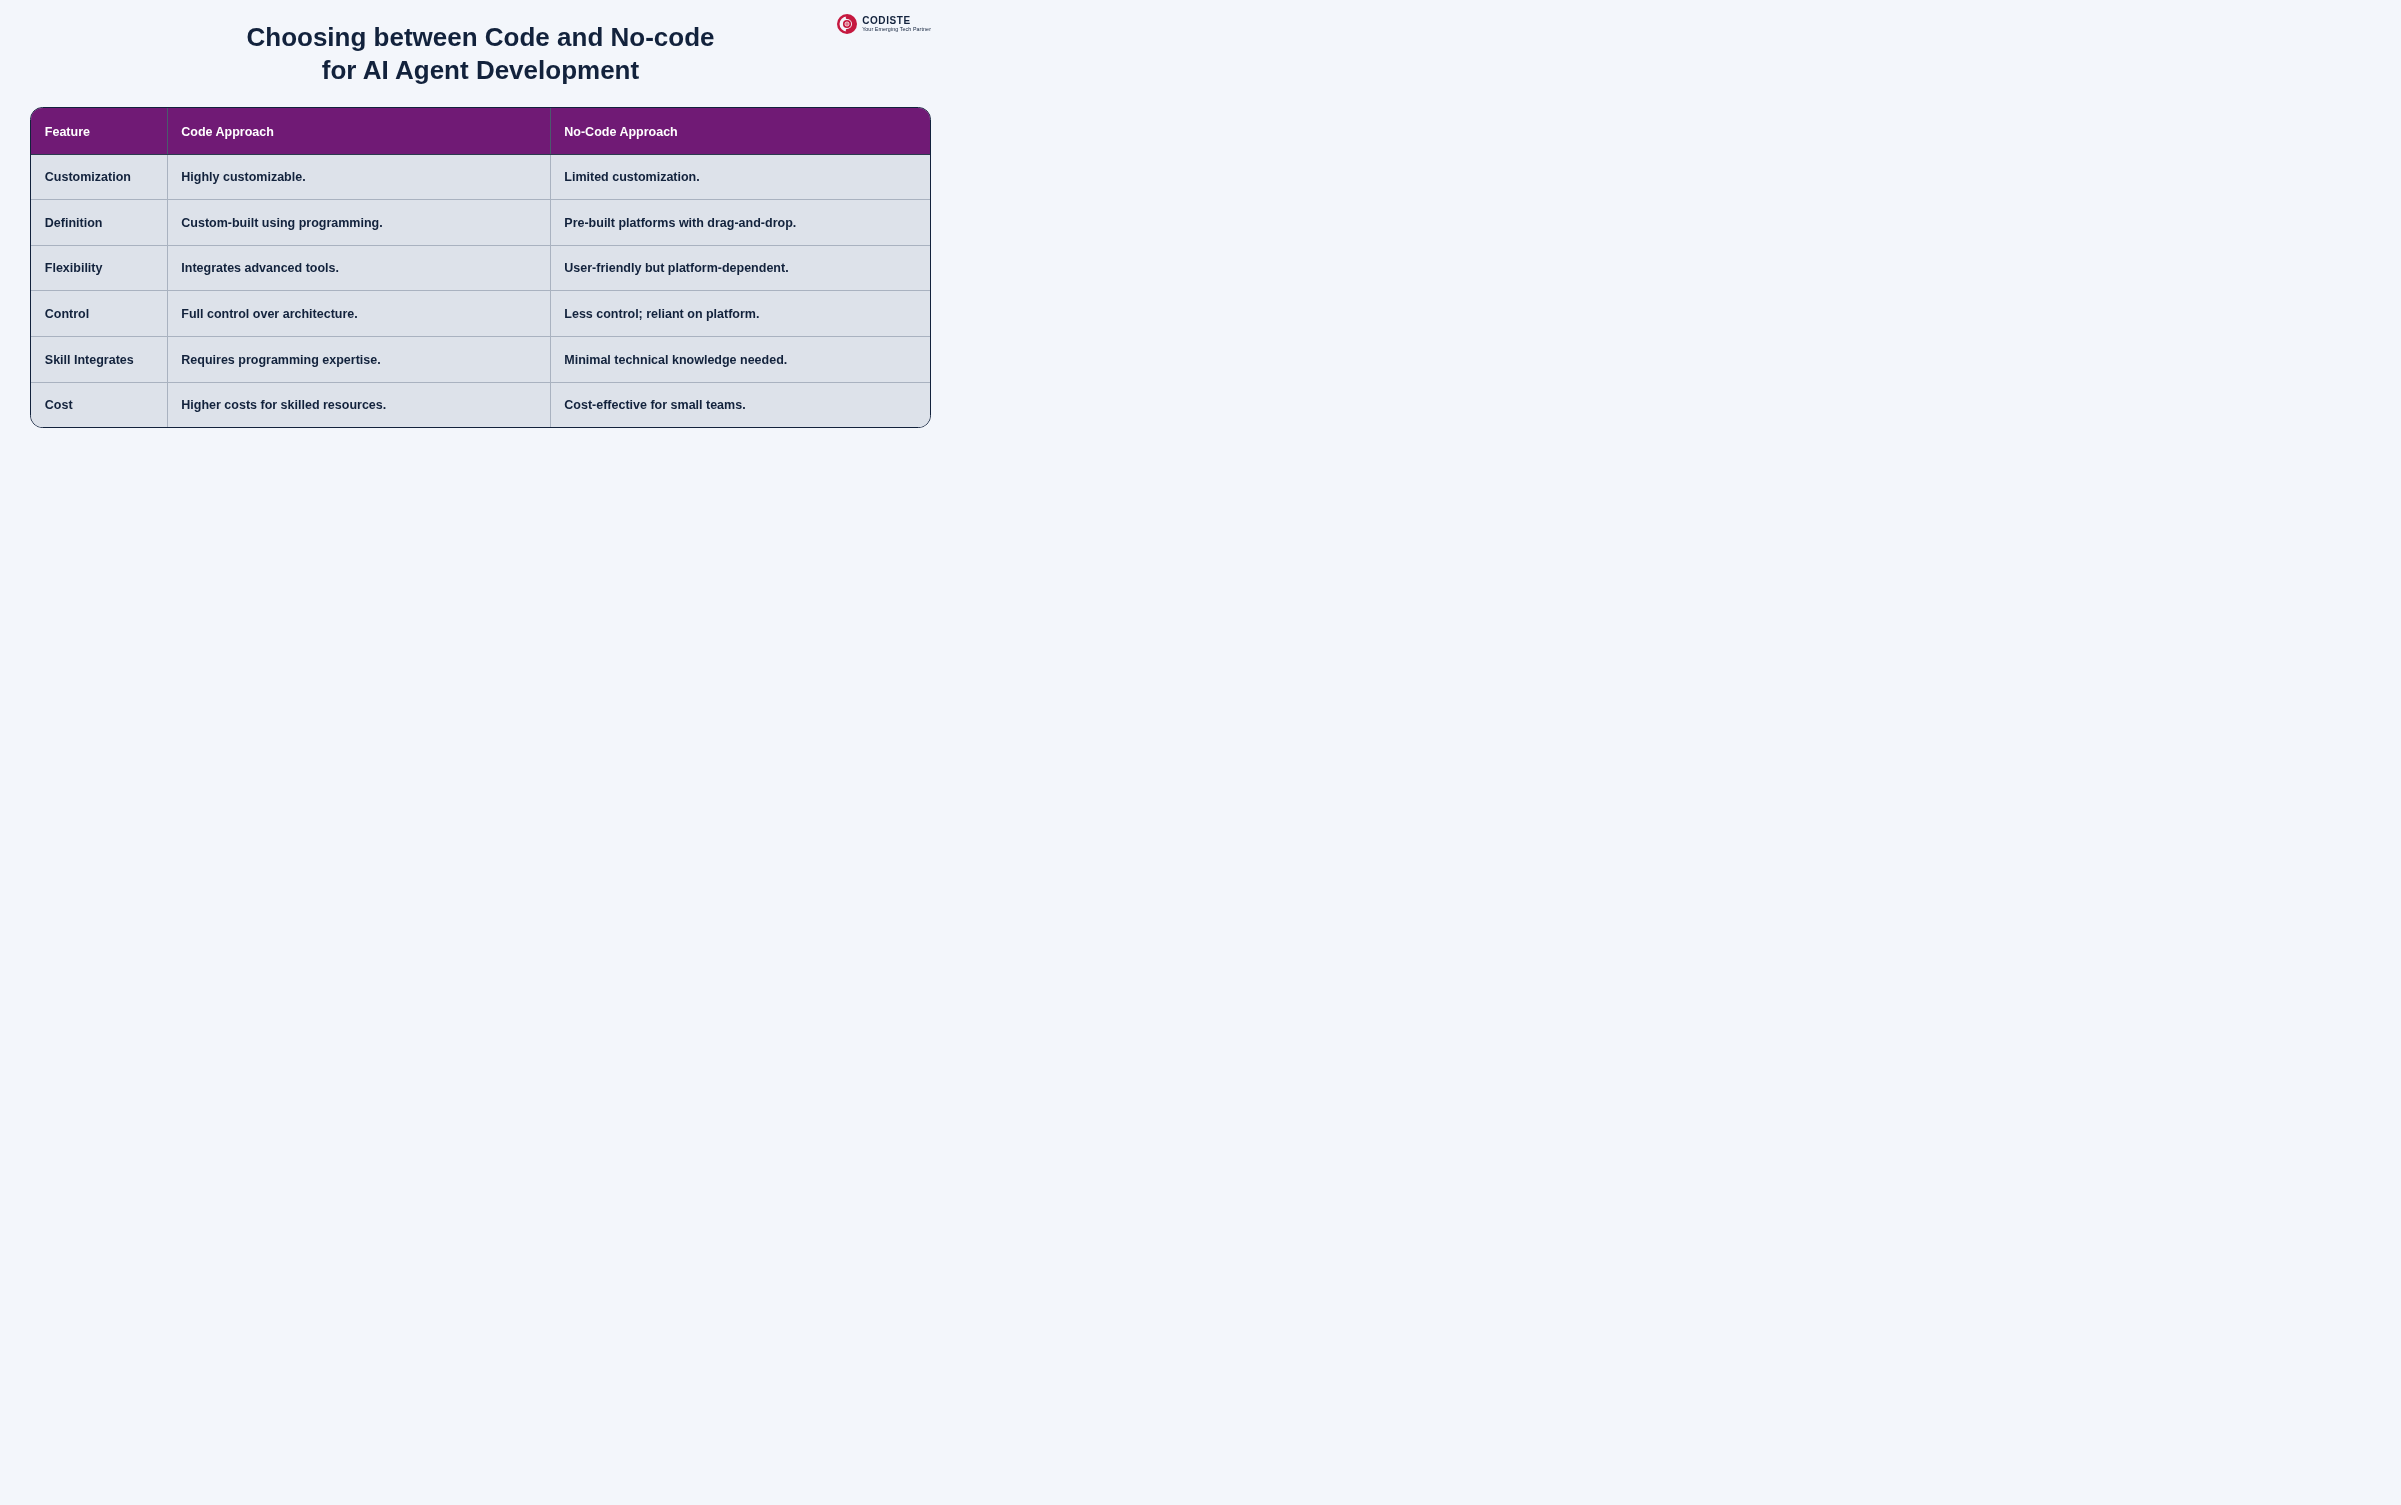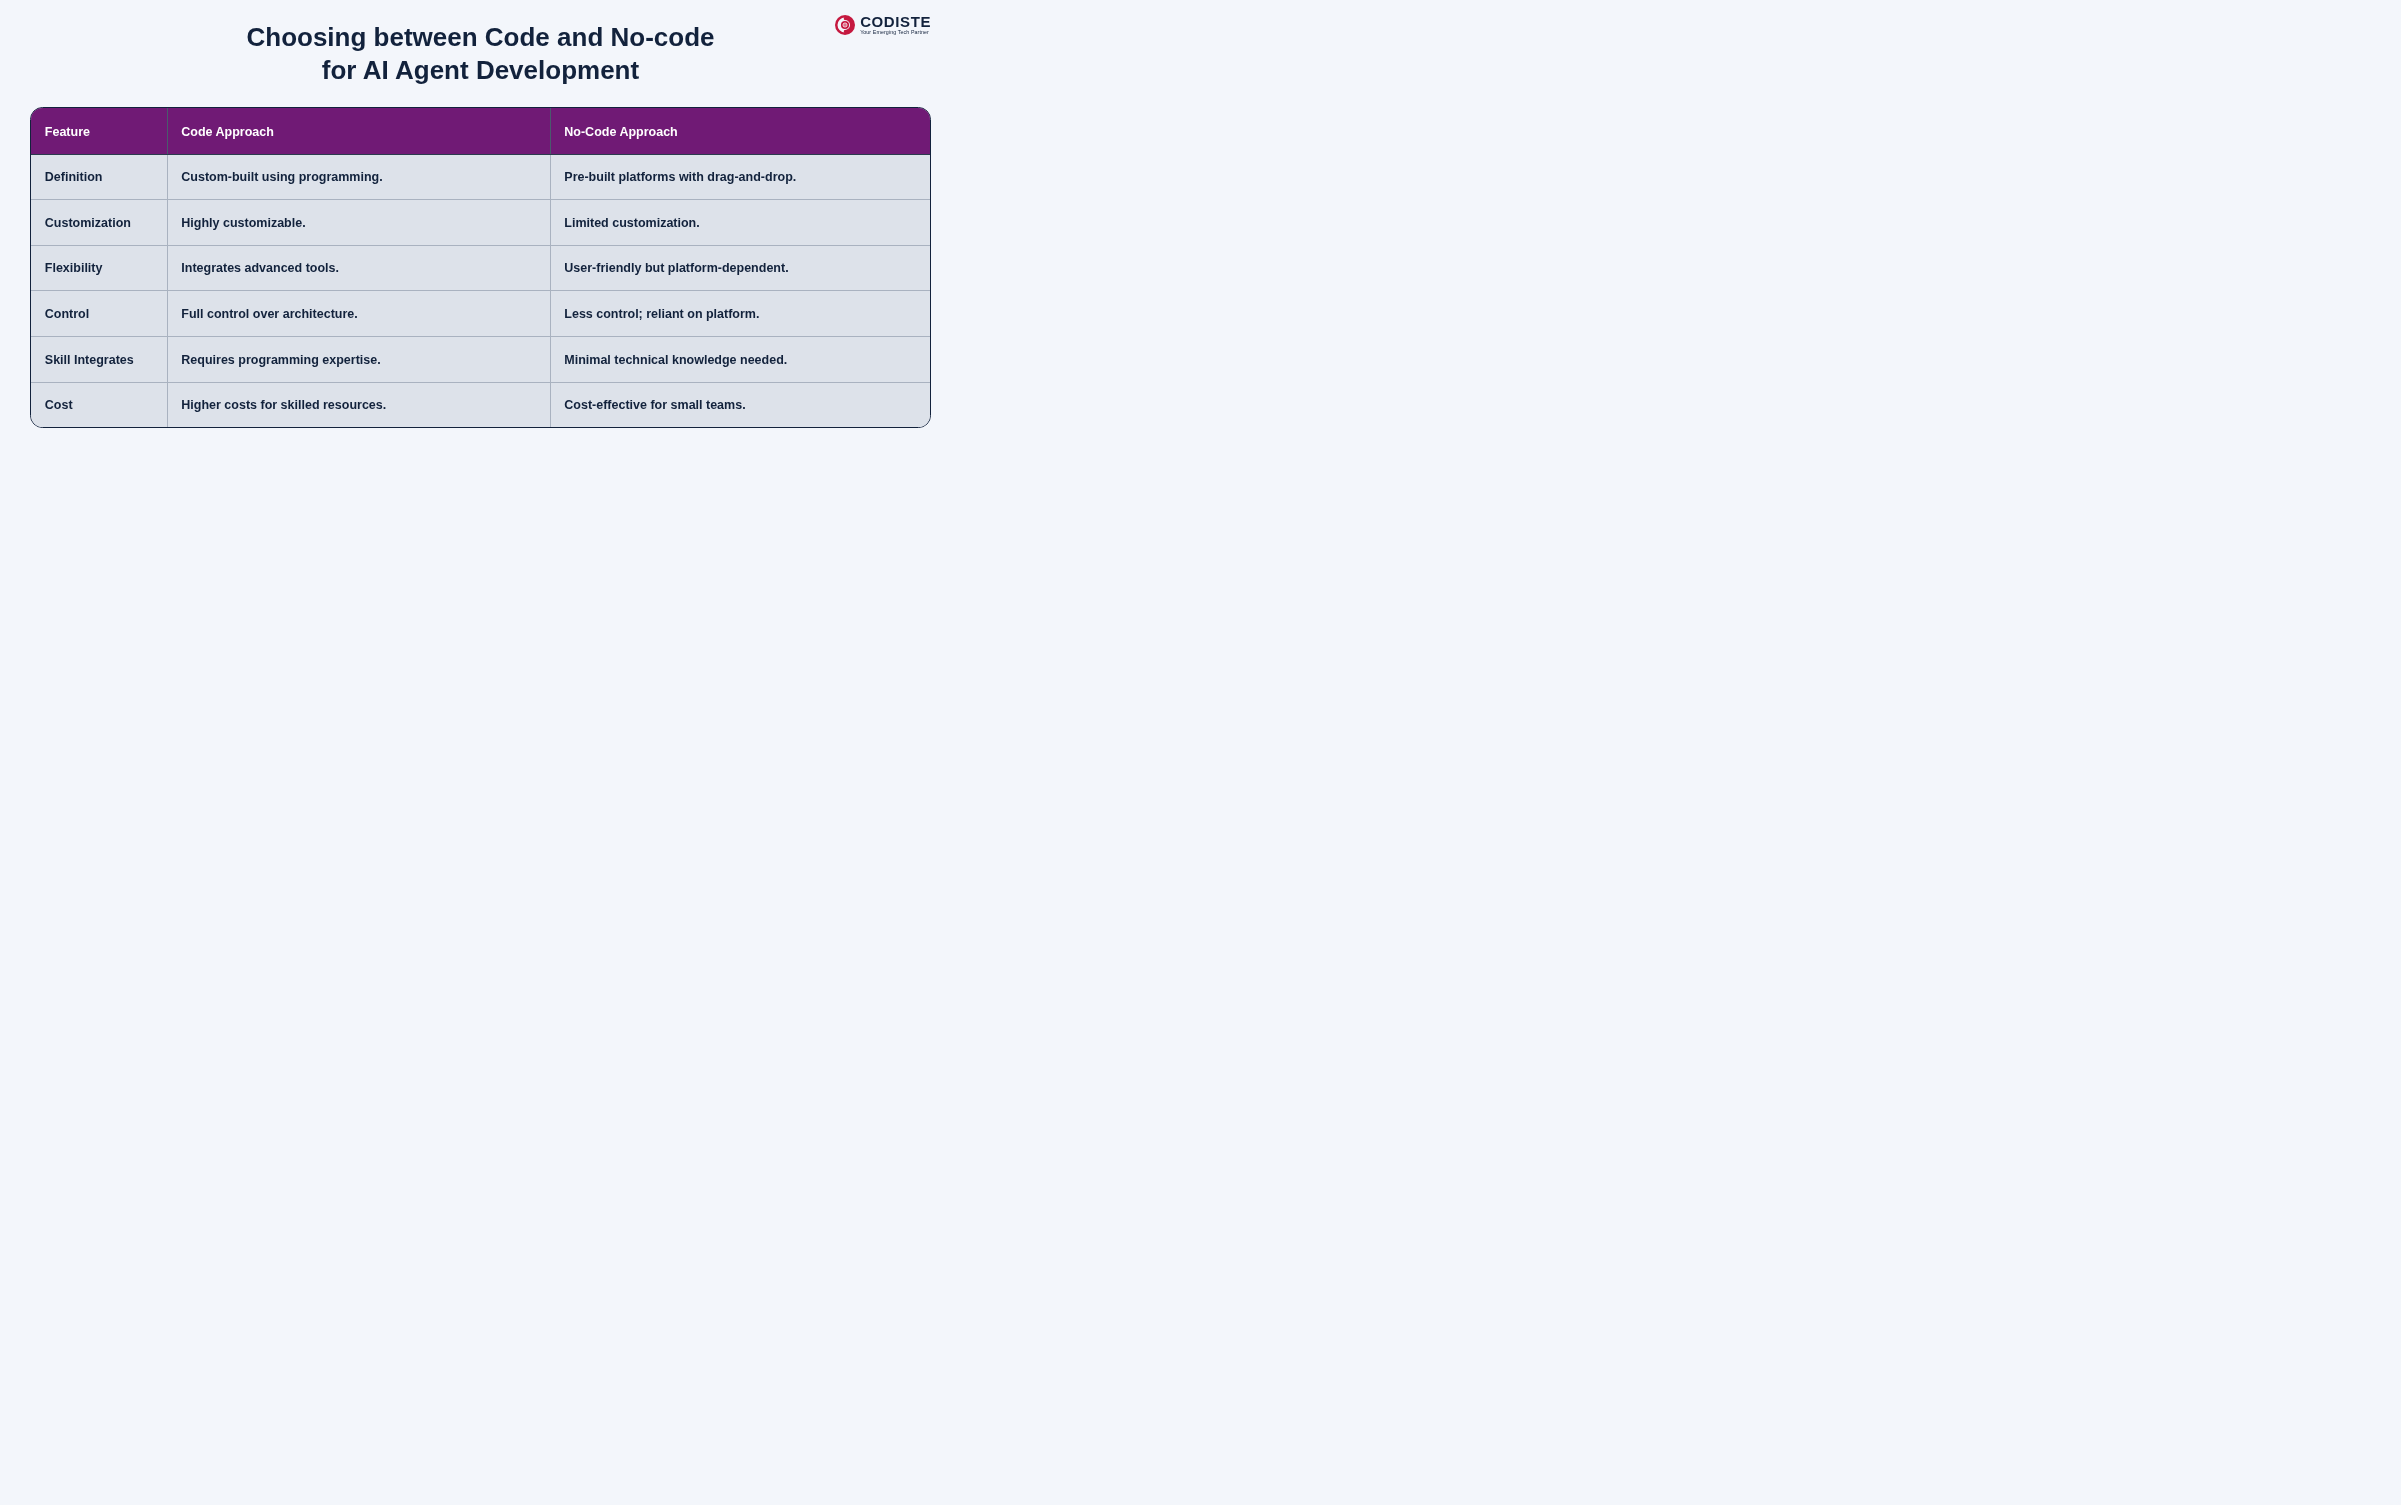--- a/index.html
+++ b/index.html
@@ -18,21 +18,21 @@
       display: flex;
       align-items: center;
       gap: 5px;
     }
     .logo-mark {
       width: 20px;
       height: 20px;
     }
     .logo-text { display: flex; flex-direction: column; line-height: 1; }
     .logo-name {
-      font-size: 15px;
+      font-size: 10px;
       font-weight: 800;
       letter-spacing: 0.6px;
       color: #12223c;
     }
     .logo-tag {
       font-size: 5.3px;
       font-weight: 500;
       letter-spacing: 0.1px;
       color: #12223c;
       margin-top: 1.3px;
@@ -117,28 +117,28 @@
     </colgroup>
     <thead>
       <tr>
         <th>Feature</th>
         <th>Code Approach</th>
         <th>No-Code Approach</th>
       </tr>
     </thead>
     <tbody>
       <tr>
+        <td class="feat">Customization</td>
+        <td class="val">Highly customizable.</td>
+        <td class="val">Limited customization.</td>
+      </tr>
+      <tr>
         <td class="feat">Definition</td>
         <td class="val">Custom-built using programming.</td>
         <td class="val">Pre-built platforms with drag-and-drop.</td>
-      </tr>
-      <tr>
-        <td class="feat">Customization</td>
-        <td class="val">Highly customizable.</td>
-        <td class="val">Limited customization.</td>
       </tr>
       <tr>
         <td class="feat">Flexibility</td>
         <td class="val">Integrates advanced tools.</td>
         <td class="val">User-friendly but platform-dependent.</td>
       </tr>
       <tr>
         <td class="feat">Control</td>
         <td class="val">Full control over architecture.</td>
         <td class="val">Less control; reliant on platform.</td>

